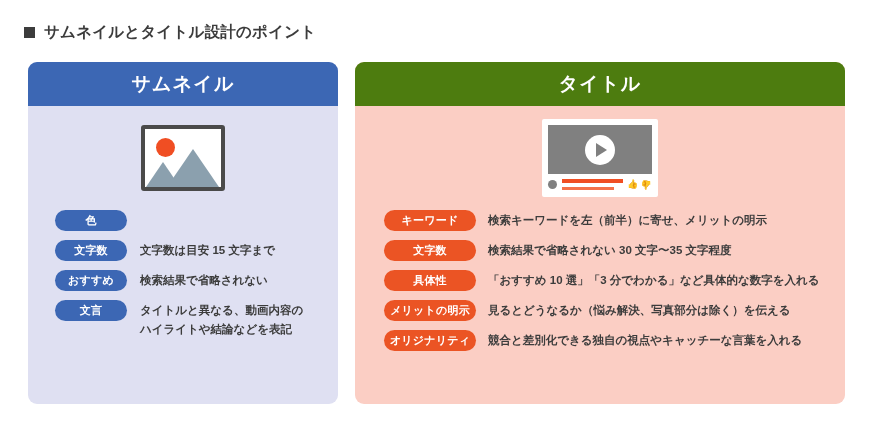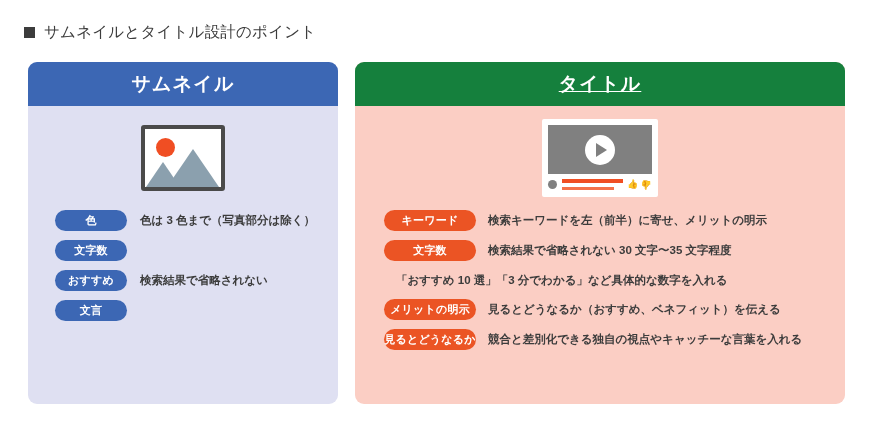--- a/index.html
+++ b/index.html
@@ -19,21 +19,21 @@
   
   .page-heading {
     position: absolute;
     left: 24px;
     top: 22px;
     display: flex;
     align-items: center;
     gap: 9px;
     color: #3c3c3c;
     font-size: 15.5px;
-    font-weight: normal;
+    font-weight: bold;
     letter-spacing: 0.2px;
     white-space: nowrap;
   }
   .heading-square {
     width: 11px;
     height: 11px;
     background: #3c3c3c;
     display: inline-block;
     flex: none;
   }
@@ -55,21 +55,21 @@
     display: flex;
     align-items: center;
     justify-content: center;
     color: #ffffff;
     font-size: 19px;
     font-weight: bold;
     letter-spacing: 1.2px;
     flex: none;
   }
   .panel-left  .panel-header { background: #3c67b4; }
-  .panel-right .panel-header { background: #15803d; text-decoration: underline; }
+  .panel-right .panel-header { background: #4d7c0f; }
 
   .panel-body {
     flex: 1;
     position: relative;
   }
 
   
   .icon-area {
     height: 92px;
     display: flex;
@@ -245,31 +245,33 @@
       <div class="img-icon">
         <div class="sun"></div>
         <div class="mtn-big"></div>
         <div class="mtn-small"></div>
       </div>
     </div>
 
     <div class="rows">
       <div class="row">
         <span class="pill">色</span>
-        <span class="row-text">色は 3 色まで（写真部分は除く）</span>
       </div>
       <div class="row">
         <span class="pill">文字数</span>
+        <span class="row-text">文字数は目安 15 文字まで</span>
       </div>
       <div class="row">
         <span class="pill">おすすめ</span>
         <span class="row-text">検索結果で省略されない</span>
       </div>
       <div class="row">
         <span class="pill">文言</span>
+        <span class="row-text">タイトルと異なる、動画内容の
+ハイライトや結論などを表記</span>
       </div>
     </div>
 
   </div>
 </div>
 
 <div class="panel panel-right">
   <div class="panel-header">タイトル</div>
   <div class="panel-body">
 
@@ -297,26 +299,27 @@
     <div class="rows">
       <div class="row">
         <span class="pill">キーワード</span>
         <span class="row-text">検索キーワードを左（前半）に寄せ、メリットの明示</span>
       </div>
       <div class="row">
         <span class="pill">文字数</span>
         <span class="row-text">検索結果で省略されない 30 文字〜35 文字程度</span>
       </div>
       <div class="row">
+        <span class="pill">具体性</span>
         <span class="row-text">「おすすめ 10 選」「3 分でわかる」など具体的な数字を入れる</span>
       </div>
       <div class="row">
         <span class="pill">メリットの明示</span>
-        <span class="row-text">見るとどうなるか（おすすめ、ベネフィット）を伝える</span>
-      </div>
-      <div class="row">
-        <span class="pill">見るとどうなるか</span>
+        <span class="row-text">見るとどうなるか（悩み解決、写真部分は除く）を伝える</span>
+      </div>
+      <div class="row">
+        <span class="pill">オリジナリティ</span>
         <span class="row-text">競合と差別化できる独自の視点やキャッチーな言葉を入れる</span>
       </div>
     </div>
 
   </div>
 </div>
 
 </body></html>

